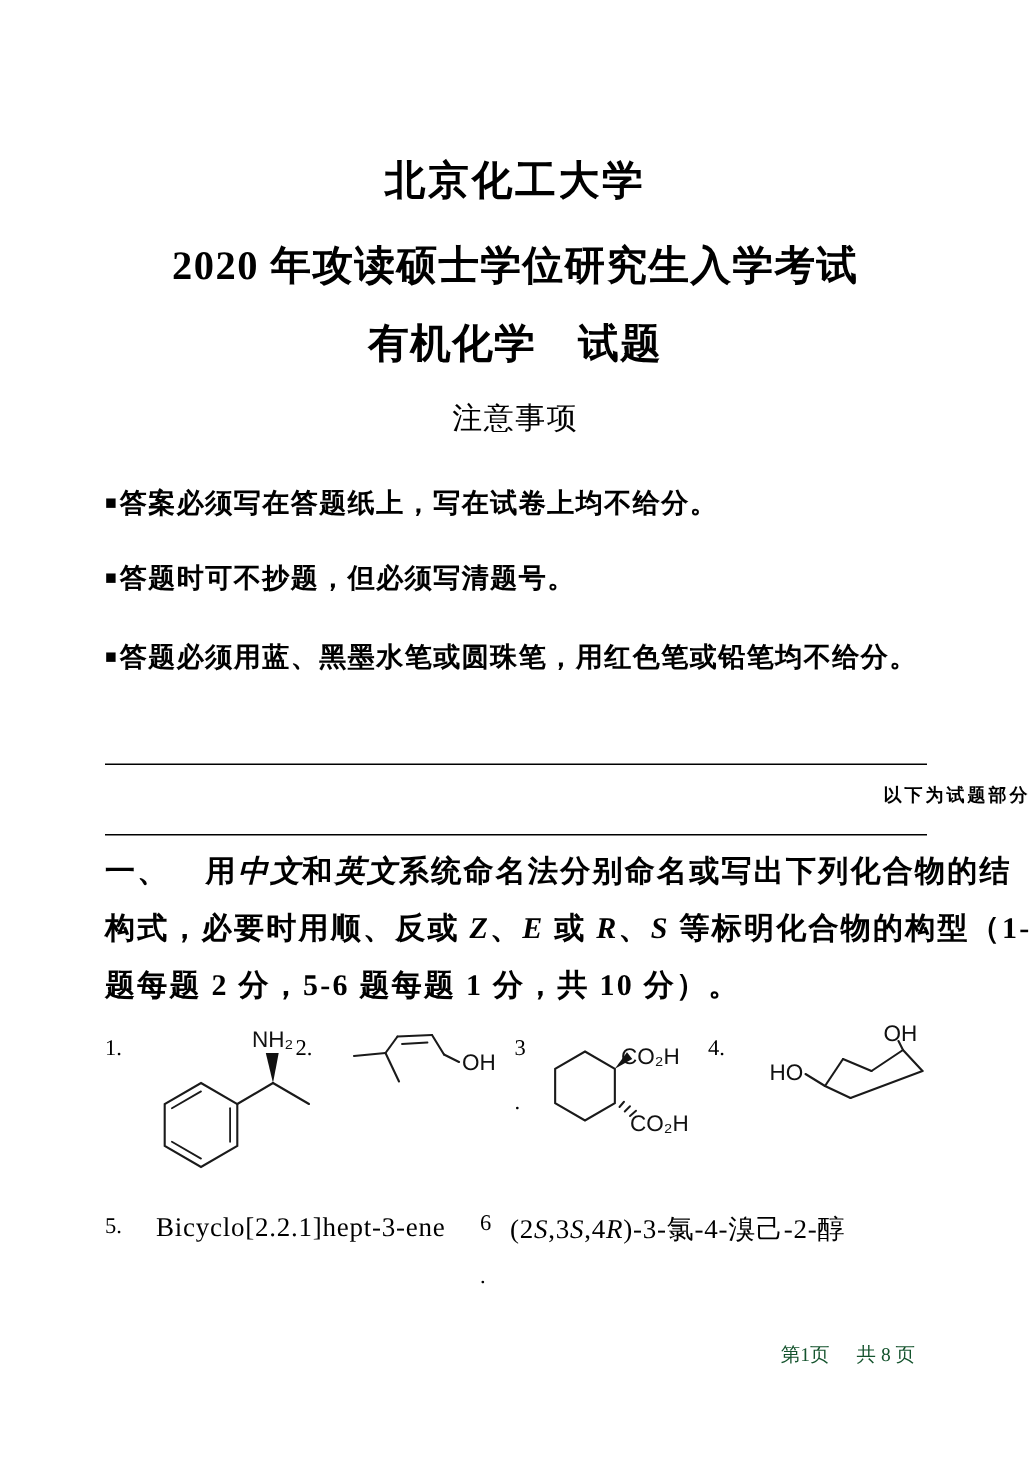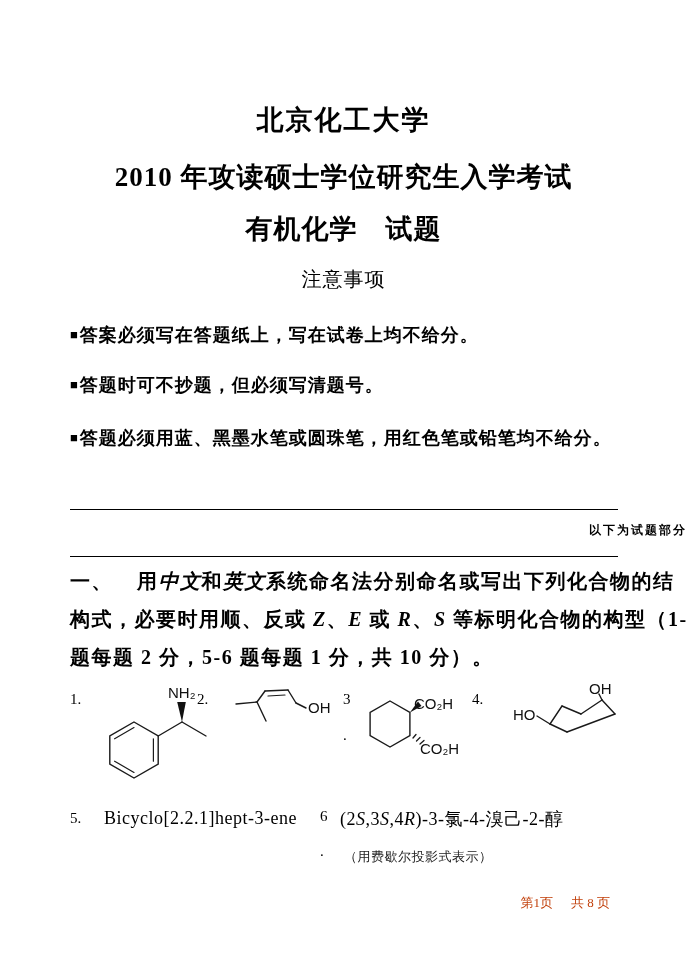--- a/index.html
+++ b/index.html
@@ -15,36 +15,36 @@
   .bullet-line { left:70px; width:552px; font-size:18px; font-weight:bold; letter-spacing:1px; line-height:24px; }
   .bullet-glyph { font-size:13px; vertical-align:2px; margin-right:1px; }
   .rule { left:70px; width:548px; height:0; border-top:1.7px solid #000; }
   .divider-label { font-size:12px; font-weight:bold; letter-spacing:2px;text-align:right; }
   .q-line { left:70px; width:556px; font-size:20px; font-weight:bold; letter-spacing:1.5px; line-height:26px; white-space:nowrap; }
   .q-num { margin-right:24px; }
   .it { font-style:italic;margin-top:43px; }
   .snum { font-size:15px; line-height:16px; }
   .chem-name { font-size:18px; letter-spacing:0.5px; white-space:nowrap; }
   .chem-note { font-size:13px; letter-spacing:0.5px; color:#222; }
-  .footer { font-size:13px; color:#c2410c; }
+  .footer { font-size:13px; color:#14532d; }
   .footer .gap { display:inline-block; width:18px; }
   svg { display:block; overflow:visible; }
   svg line, svg polygon.ring, svg polyline { stroke:#1a1a1a; stroke-width:1.4; fill:none; stroke-linecap:round; }
   svg line.inner { stroke-width:1.2; }
   svg line.hash { stroke-width:1.3; }
   svg polygon.wedge { fill:#111; stroke:none; }
   svg text { font-family:"Liberation Sans","DejaVu Sans",sans-serif; font-size:15px; fill:#111; }
 </style>
 </head>
 <body>
 
 <div class="page">
 
   <div class="abs center t-big" style="top:103px;">北京化工大学</div>
-  <div class="abs center t-big" style="top:160px; letter-spacing:1px;">2010 年攻读硕士学位研究生入学考试</div>
+  <div class="abs center t-big" style="top:160px; letter-spacing:1px;">2020 年攻读硕士学位研究生入学考试</div>
   <div class="abs center t-big" style="top:212px; letter-spacing:1px;">有机化学　试题</div>
   <div class="abs center t-mid" style="top:266px;">注意事项</div>
 
   <div class="abs bullet-line" style="top:323px;"><span class="bullet-glyph">■</span><span>答案必须写在答题纸上，写在试卷上均不给分。</span></div>
   <div class="abs bullet-line" style="top:373px;"><span class="bullet-glyph">■</span><span>答题时可不抄题，但必须写清题号。</span></div>
   <div class="abs bullet-line" style="top:426px;"><span class="bullet-glyph">■</span><span>答题必须用蓝、黑墨水笔或圆珠笔，用红色笔或铅笔均不给分。</span></div>
 
   <div class="abs rule" style="top:509px;"></div>
   <div class="abs center divider-label" style="top:522px;">以下为试题部分</div>
   <div class="abs rule" style="top:556px;"></div>
@@ -110,19 +110,18 @@
       <text x="84" y="12">OH</text>
     </svg>
   </div>
 
   <div class="abs snum" style="left:70px; top:810px;">5.</div>
   <div class="abs chem-name" style="left:104px; top:808px;">Bicyclo[2.2.1]hept-3-ene</div>
 
   <div class="abs snum" style="left:320px; top:808px;">6</div>
   <div class="abs snum" style="left:320px; top:843px;">.</div>
   <div class="abs chem-name" style="left:340px; top:807px;"><span>(2</span><span class="it">S</span><span>,3</span><span class="it">S</span><span>,4</span><span class="it">R</span><span>)-3-氯-4-溴己-2-醇</span></div>
-  <div class="abs chem-note" style="left:344px; top:848px;">（用费歇尔投影式表示）</div>
 
   <div class="abs footer" style="right:77px; top:894px;">
     <span>第1页</span><span class="gap"></span><span>共 8 页</span>
   </div>
 
 </div>
 
 </body></html>

